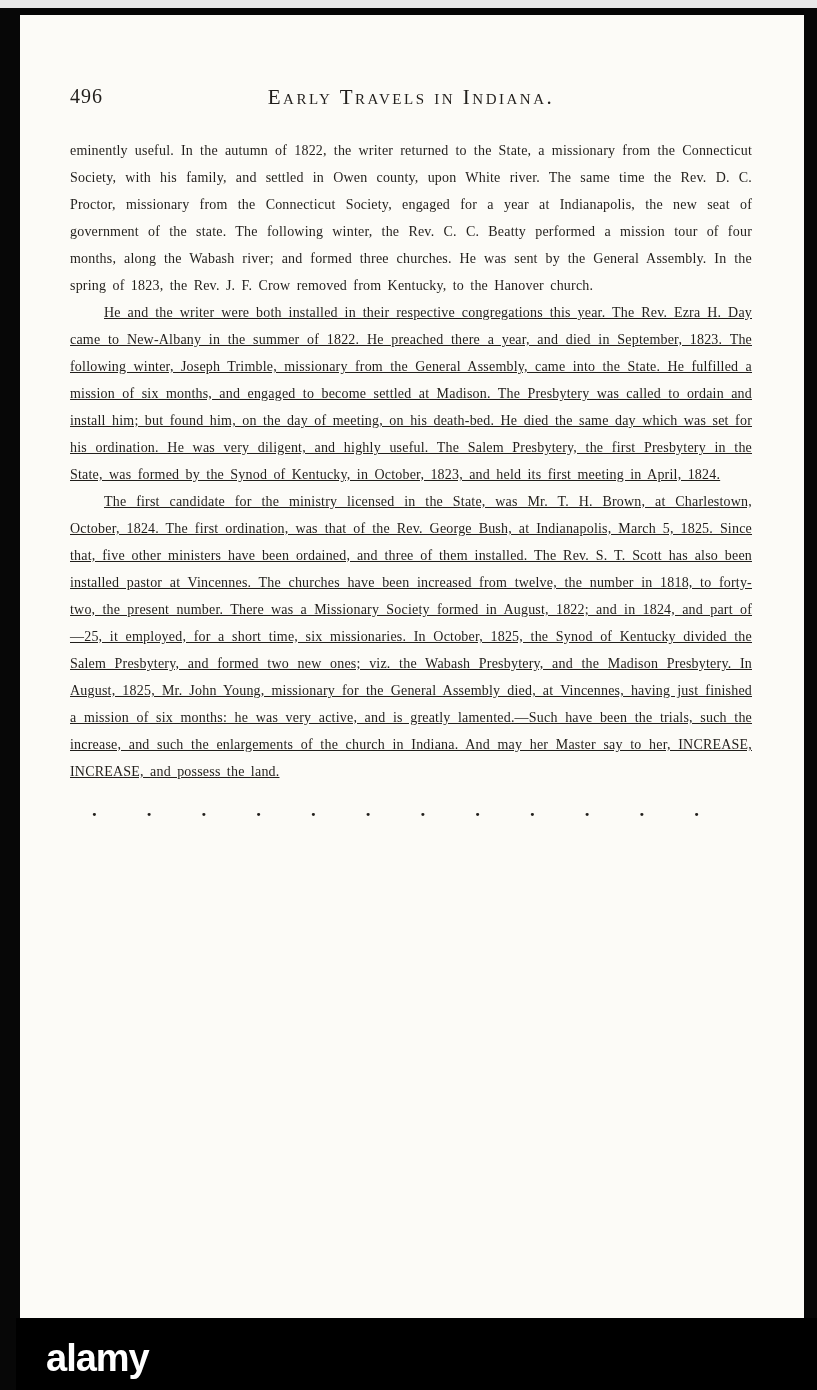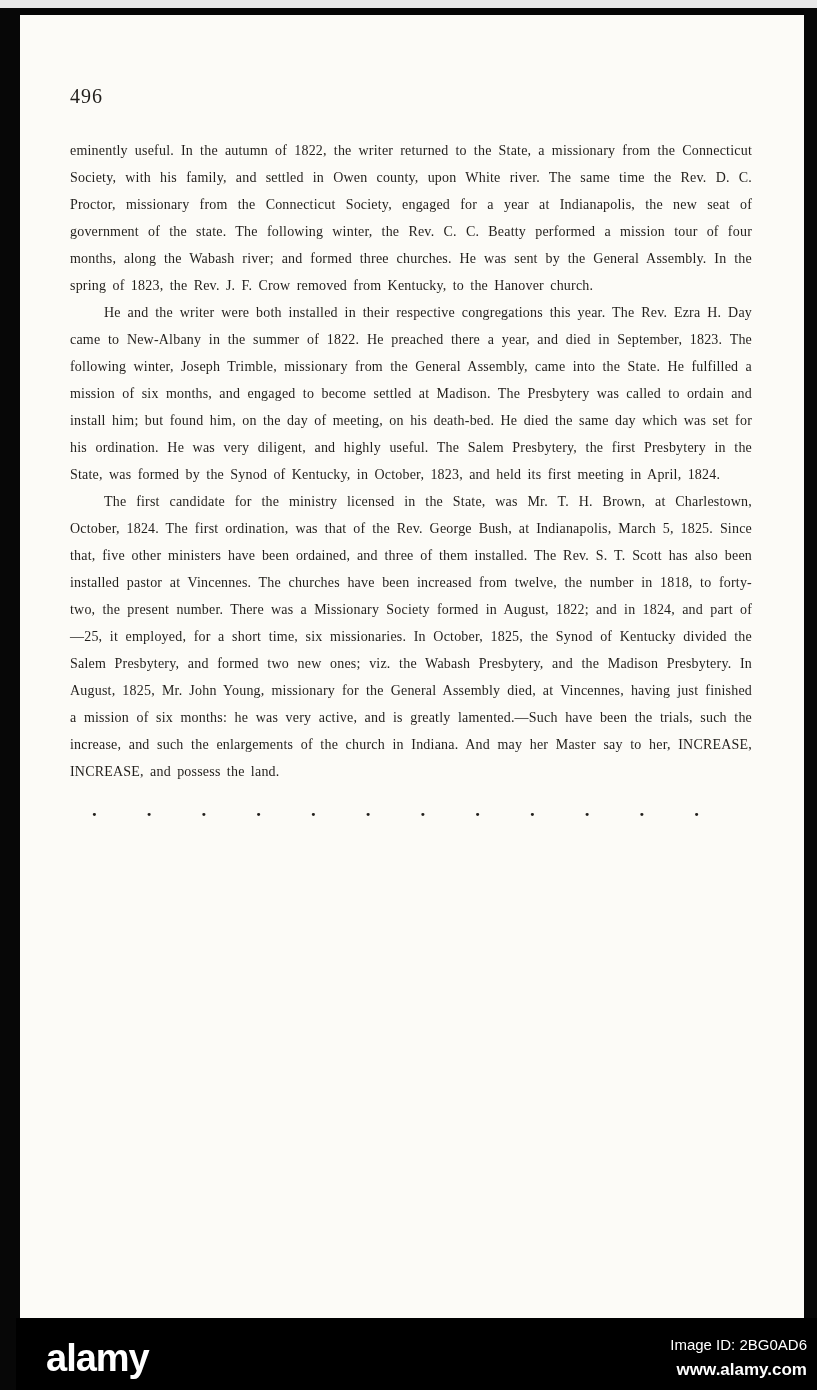--- a/index.html
+++ b/index.html
@@ -37,21 +37,21 @@
     letter-spacing: 2.5px;
   }
 
   .body-text p {
     font-size: 14px;
     line-height: 27px;
     text-align: justify;
     word-spacing: 2.6px;
     letter-spacing: 0.2px;
   }
-  .body-text p + p { text-indent: 34px; }
+  .body-text p + p { text-indent: 34px; text-decoration: underline; }
 
   .section-dots {
     margin-top: 14px;
     padding-left: 22px;
     font-size: 19px;
     font-weight: bold;
     letter-spacing: 50px;
     color: #211e1b;
     white-space: nowrap;
     overflow: hidden;
@@ -84,33 +84,30 @@
 <div class="canvas">
 
   <div class="edge-top"></div>
   <div class="edge-left"></div>
   <div class="edge-right"></div>
 
   <div class="page">
 
     <div class="page-header">
       <span class="page-number">496</span>
+      <span class="running-title">Early Travels in Indiana.</span>
     </div>
 
     <div class="body-text">
       <p>eminently useful.  In the autumn of 1822, the writer returned to the State, a missionary from the Connecticut Society, with his family, and settled in Owen county, upon White river.  The same time the Rev. D. C. Proctor, missionary from the Connecticut Society, engaged for a year at Indianapolis, the new seat of government of the state.  The following winter, the Rev. C. C. Beatty performed a mission tour of four months, along the Wabash river; and formed three churches.  He was sent by the General Assembly.  In the spring of 1823, the Rev. J. F. Crow removed from Kentucky, to the Hanover church.</p>
       <p>He and the writer were both installed in their respective congregations this year.  The Rev. Ezra H. Day came to New-Albany in the summer of 1822.  He preached there a year, and died in September, 1823.  The following winter, Joseph Trimble, missionary from the General Assembly, came into the State.  He fulfilled a mission of six months, and engaged to become settled at Madison.  The Presbytery was called to ordain and install him; but found him, on the day of meeting, on his death-bed. He died the same day which was set for his ordination.  He was very diligent, and highly useful.  The Salem Presbytery, the first Presbytery in the State, was formed by the Synod of Kentucky, in October, 1823, and held its first meeting in April, 1824.</p>
       <p>The first candidate for the ministry licensed in the State, was Mr. T. H. Brown, at Charlestown, October, 1824.  The first ordination, was that of the Rev. George Bush, at Indianapolis, March 5, 1825.  Since that, five other ministers have been ordained, and three of them installed.  The Rev. S. T. Scott has also been installed pastor at Vincennes.  The churches have been increased from twelve, the number in 1818, to forty-two, the present number.  There was a Missionary Society formed in August, 1822; and in 1824, and part of —25, it employed, for a short time, six missionaries.  In October, 1825, the Synod of Kentucky divided the Salem Presbytery, and formed two new ones; viz. the Wabash Presbytery, and the Madison Presbytery. In August, 1825, Mr. John Young, missionary for the General Assembly died, at Vincennes, having just finished a mission of six months: he was very active, and is greatly lamented.—Such have been the trials, such the increase, and such the enlargements of the church in Indiana.  And may her Master say to her, INCREASE, INCREASE, and possess the land.</p>
     </div>
 
     <div class="section-dots">............</div>
 
   </div>
 
   <div class="alamy-bar">
     <div class="alamy-logo">alamy</div>
-    <div class="alamy-meta">
-      <div class="alamy-image-id">Image ID: 2BG0AD6</div>
-      <div class="alamy-url">www.alamy.com</div>
-    </div>
   </div>
 
 </div>
 
 </body></html>

